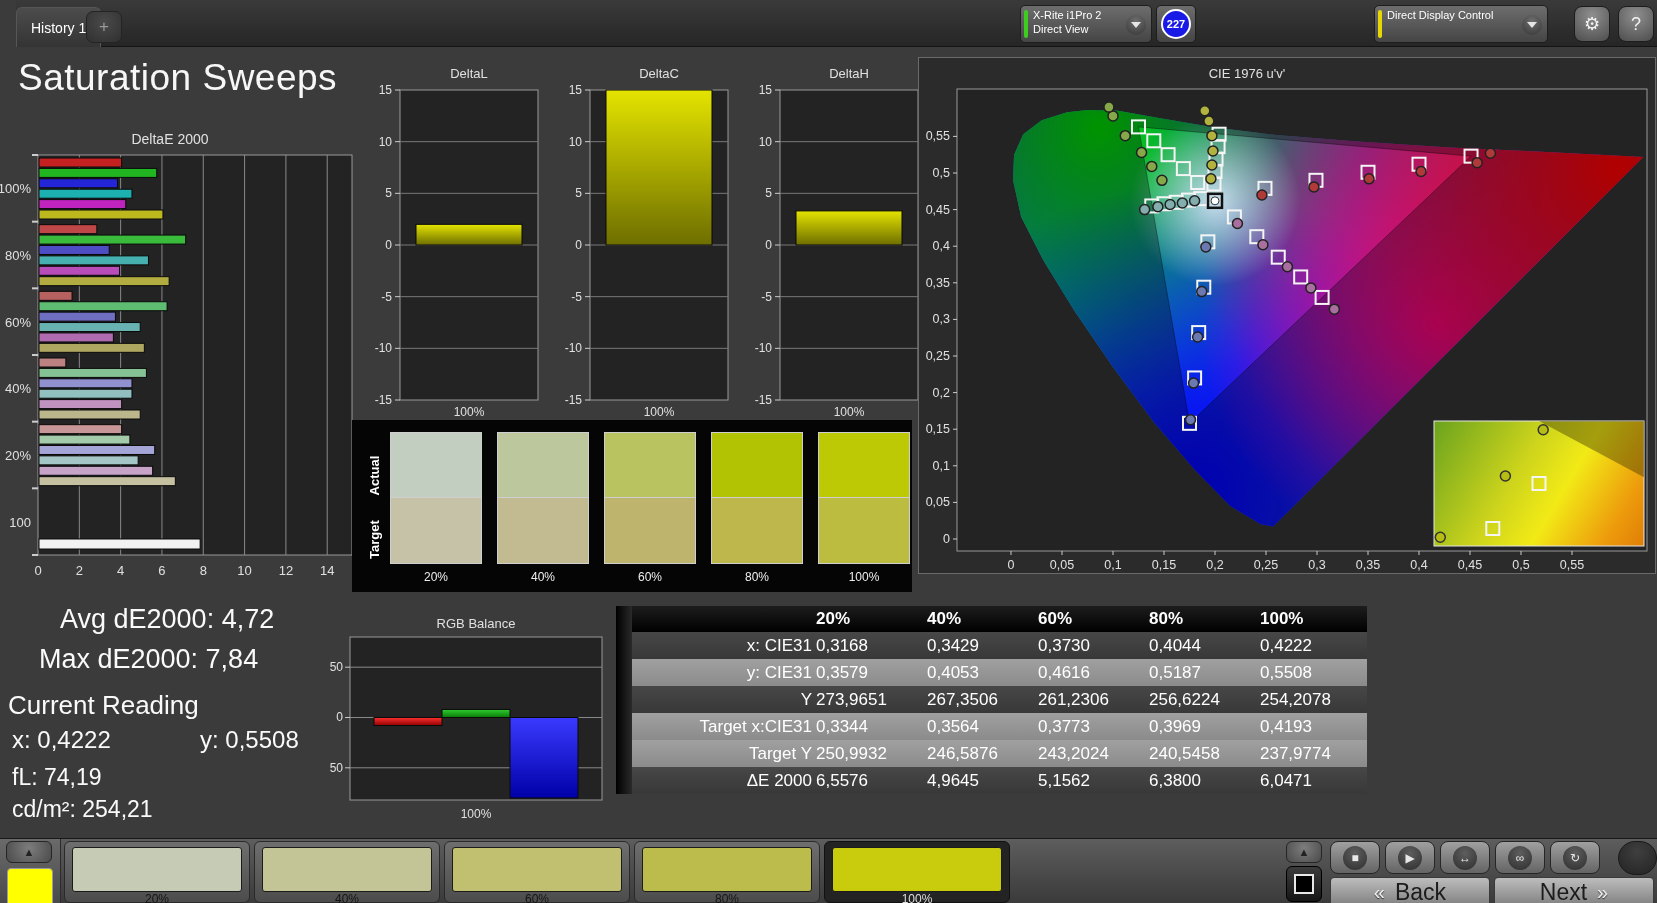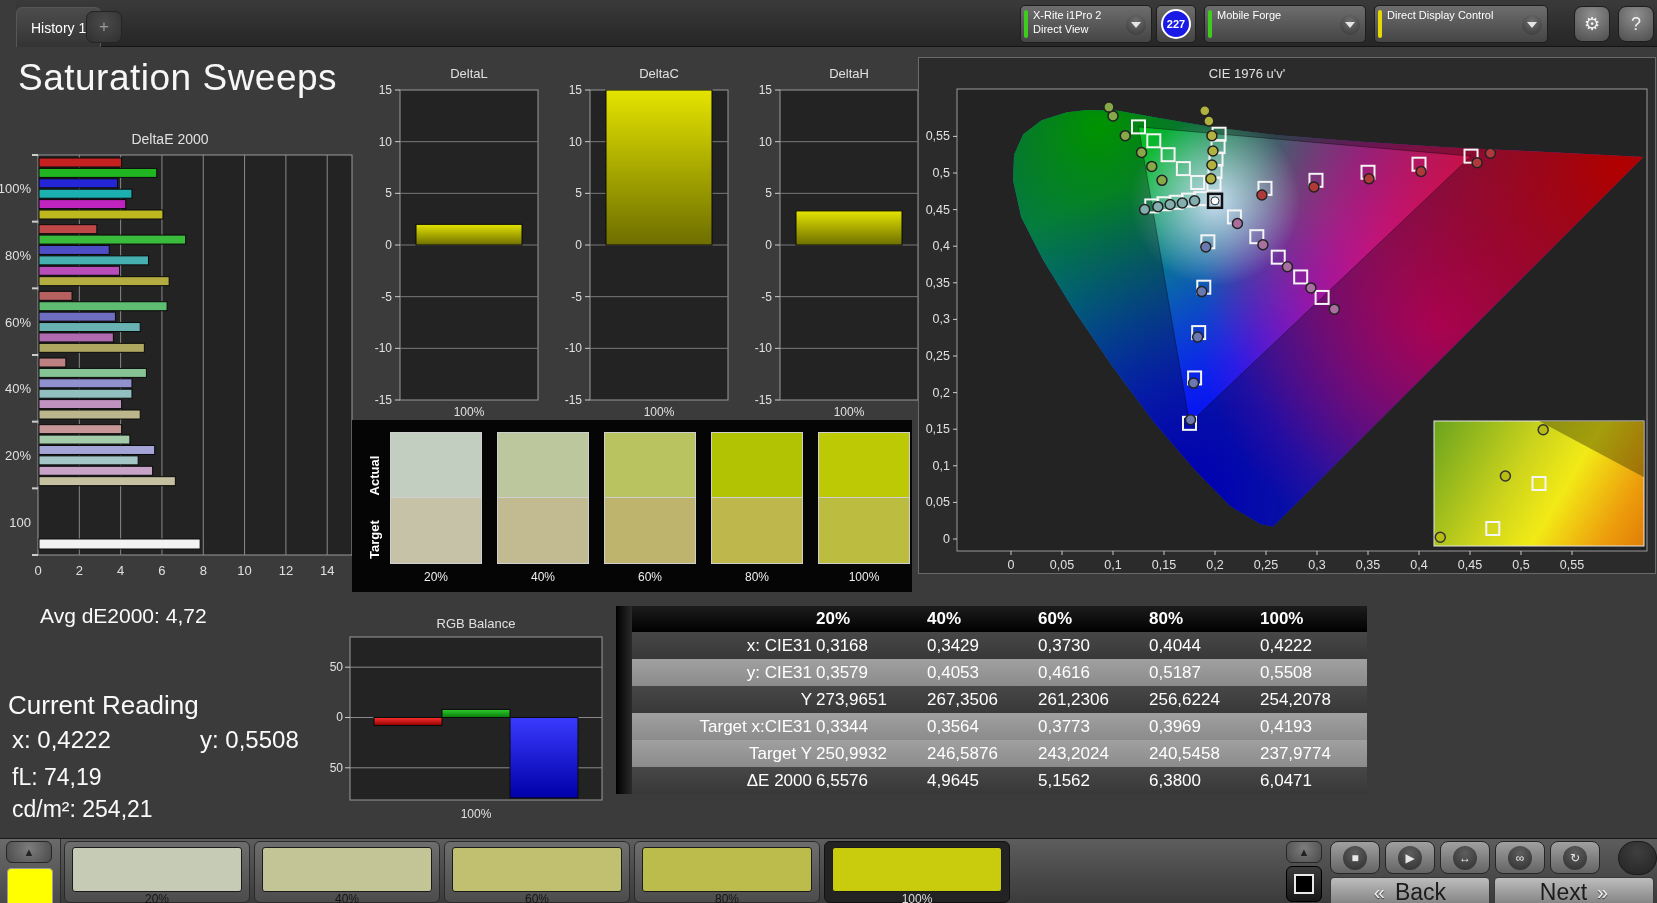--- a/index.html
+++ b/index.html
@@ -95,27 +95,20 @@
       <span class="stext">
         <span>X-Rite i1Pro 2</span><br>
         <span>Direct View</span>
       </span>
       <span class="dd">
           <i></i>
         </span>
     </div>
     <div class="badgebtn" style="left:1140px;">
       <span class="badgec" id="badge-circle" style="background: rgb(26, 26, 230);">227</span>
-    </div>
-    <div class="sel" style="left:1188px;width:162px;">
-      <span class="stripe" id="source-stripe" style="background: rgb(62, 204, 30);"></span>
-      <span class="stext">Mobile Forge</span>
-      <span class="dd">
-          <i></i>
-        </span>
     </div>
     <div class="sel" style="left:1358px;width:174px;">
       <span class="stripe" id="display-stripe" style="background: rgb(230, 216, 0);"></span>
       <span class="stext">Direct Display Control</span>
       <span class="dd">
           <i></i>
         </span>
     </div>
     <div class="iconbtn" style="left:1558px;">
       <span>⚙</span>
@@ -494,21 +487,22 @@
       <div class="swatch" style="left:252px;top:78px;width:92px;height:66px;border-top:none;background:#bfb46e"></div>
       <div class="pslabel" style="left:252px;top:150px;width:92px;">60%</div>
       <div class="swatch" style="left:359px;top:12px;width:92px;height:66px;background:#b1c303"></div>
       <div class="swatch" style="left:359px;top:78px;width:92px;height:66px;border-top:none;background:#bdb74c"></div>
       <div class="pslabel" style="left:359px;top:150px;width:92px;">80%</div>
       <div class="swatch" style="left:466px;top:12px;width:92px;height:66px;background:#bdc904"></div>
       <div class="swatch" style="left:466px;top:78px;width:92px;height:66px;border-top:none;background:#bcbd40"></div>
       <div class="pslabel" style="left:466px;top:150px;width:92px;">100%</div>
     </div>
 
-  <div class="stat" style="left:40px;top:604px;font-size:21px;">Avg dE2000: 4,72</div>
+  <div class="stat" style="left:60px;top:604px;font-size:27px;">Avg dE2000: 4,72</div>
+  <div class="stat" style="left:39px;top:644px;font-size:27px;">Max dE2000: 7,84</div>
   <div class="stat" style="left:8px;top:690px;font-size:26px;">Current Reading</div>
   <div class="stat" style="left:12px;top:726px;font-size:24px;">x: 0,4222</div>
   <div class="stat" style="left:200px;top:726px;font-size:24px;">y: 0,5508</div>
   <div class="stat" style="left:12px;top:764px;font-size:23px;">fL: 74,19</div>
   <div class="stat" style="left:12px;top:796px;font-size:23px;">cd/m²: 254,21</div>
 
   <div class="dtable" id="dtable">
       <div class="trow hdr">
         <div class="tcell tstrip"></div>
         <div class="tcell tlabel"></div>

